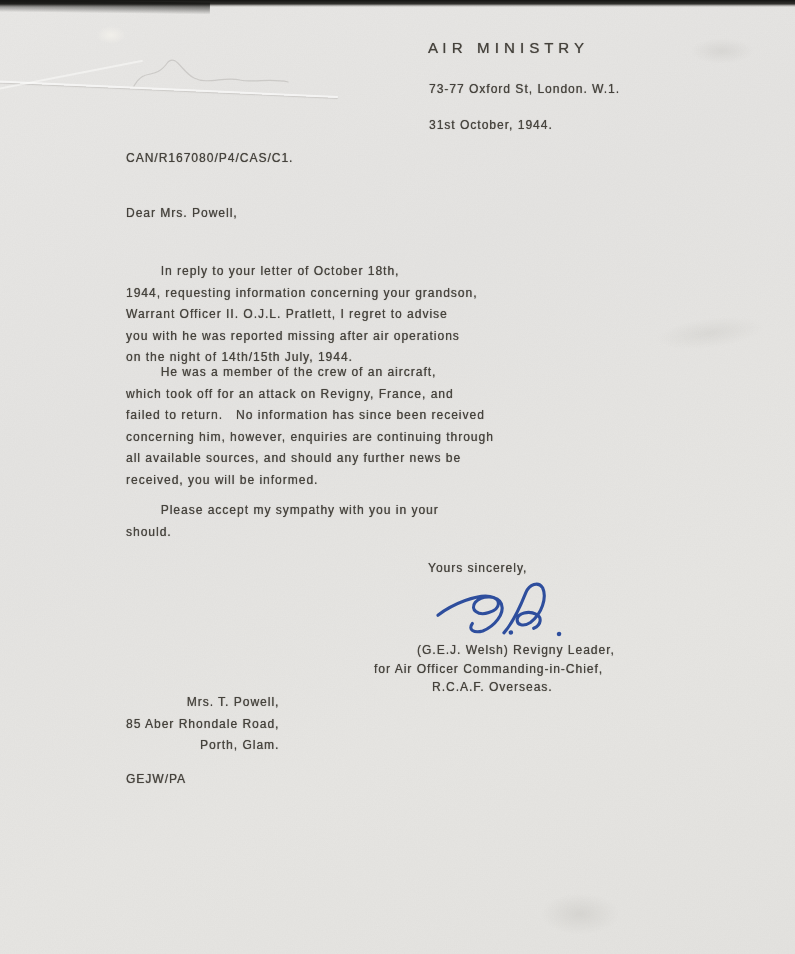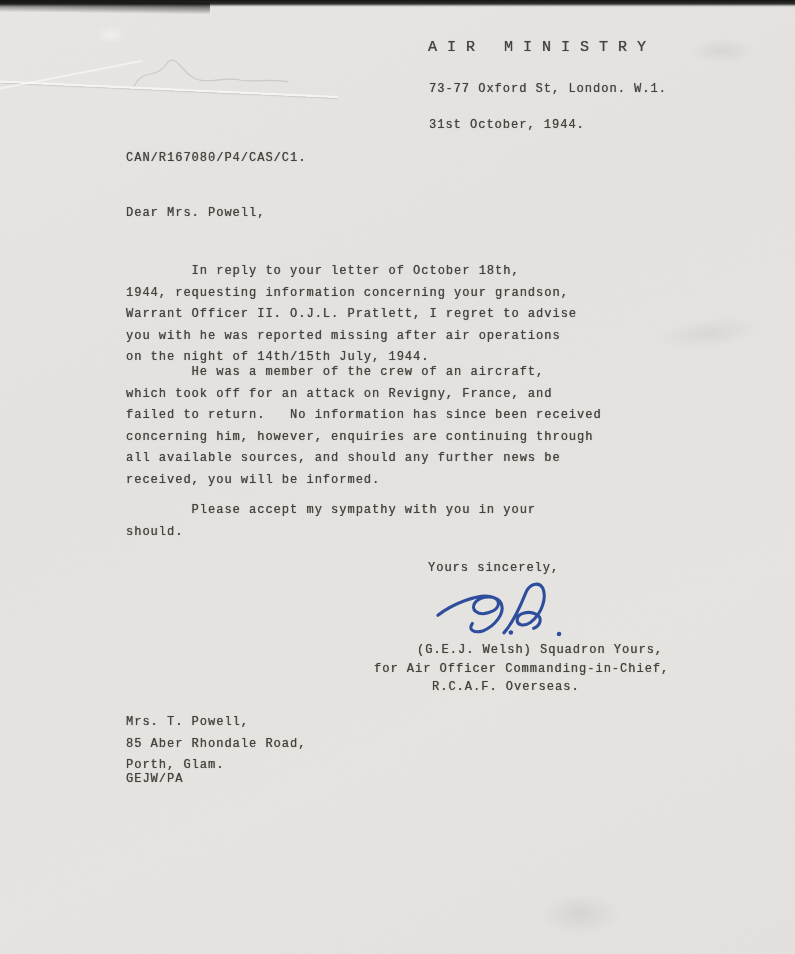--- a/index.html
+++ b/index.html
@@ -1,19 +1,19 @@
 <!DOCTYPE html>
 <html><head>
 <meta charset="utf-8">
 <style>
   html,body { margin:0; padding:0; background:#d8d7d5; }
   .page {
     position:relative; width:795px; height:954px; overflow:hidden;
     background: linear-gradient(155deg, #e9e8e6 0%, #e5e4e2 35%, #e7e6e3 70%, #e4e3e0 100%);
-    font-family:Liberation Mono, monospace;
+    font-family:Liberation Sans, sans-serif;
     color:#45423c;
   }
   .tw {
     position:absolute; white-space:pre;
     font-size:12px; line-height:21.5px; letter-spacing:1px;
     text-shadow:0 0 1px rgba(70,66,58,0.55), 0.3px 0.3px 0.4px rgba(70,66,58,0.35);
   }
   .tw-header { font-size:15px; letter-spacing:0.5px; }
   .grain, .marks-svg, .sig-svg { position:absolute; pointer-events:none; }
   .top-edge {
@@ -87,21 +87,21 @@
     <g fill="none" stroke="#2e4e9d" stroke-width="3.1" stroke-linecap="round" stroke-linejoin="round">
       <path d="M6 31 C 22 20, 47 12, 59 15 C 71 18, 69 28, 57 31 C 46 34, 38 27, 44 20 C 51 13, 67 14, 70 23 C 73 33, 62 45, 50 49 C 41 51, 35 47, 40 41"></path>
       <path d="M71 52 C 81 42, 89 26, 95 13 C 99 5, 108 2, 112 9 C 116 19, 110 35, 98 43 C 91 47, 84 45, 85 39 C 86 33, 97 31, 104 35 C 110 38, 109 46, 101 49"></path>
     </g>
     <g fill="#2e4e9d">
       <circle cx="78" cy="52" r="2.3"></circle>
       <circle cx="126" cy="56" r="2.3"></circle>
     </g>
   </svg>
 
-  <div class="tw" style="left:417px; top:640px;">(G.E.J. Welsh) Squadron Yours,</div>
+  <div class="tw" style="left:417px; top:640px;">(G.E.J. Welsh) Revigny Leader,</div>
   <div class="tw" style="left:432px; top:677px;">R.C.A.F. Overseas.</div>
   <div class="tw" style="left:374px; top:659px;">for Air Officer Commanding-in-Chief,</div>
 
-  <div class="tw" style="left:126px; top:712px;"><div>Mrs. T. Powell,</div><div>85 Aber Rhondale Road,</div><div>Porth, Glam.</div></div>
+  <div class="tw" style="left:126px; top:692px;text-align:right;"><div>Mrs. T. Powell,</div><div>85 Aber Rhondale Road,</div><div>Porth, Glam.</div></div>
 
   <div class="tw" style="left:126px; top:769px;">GEJW/PA</div>
 
 </div>
 
 </body></html>

